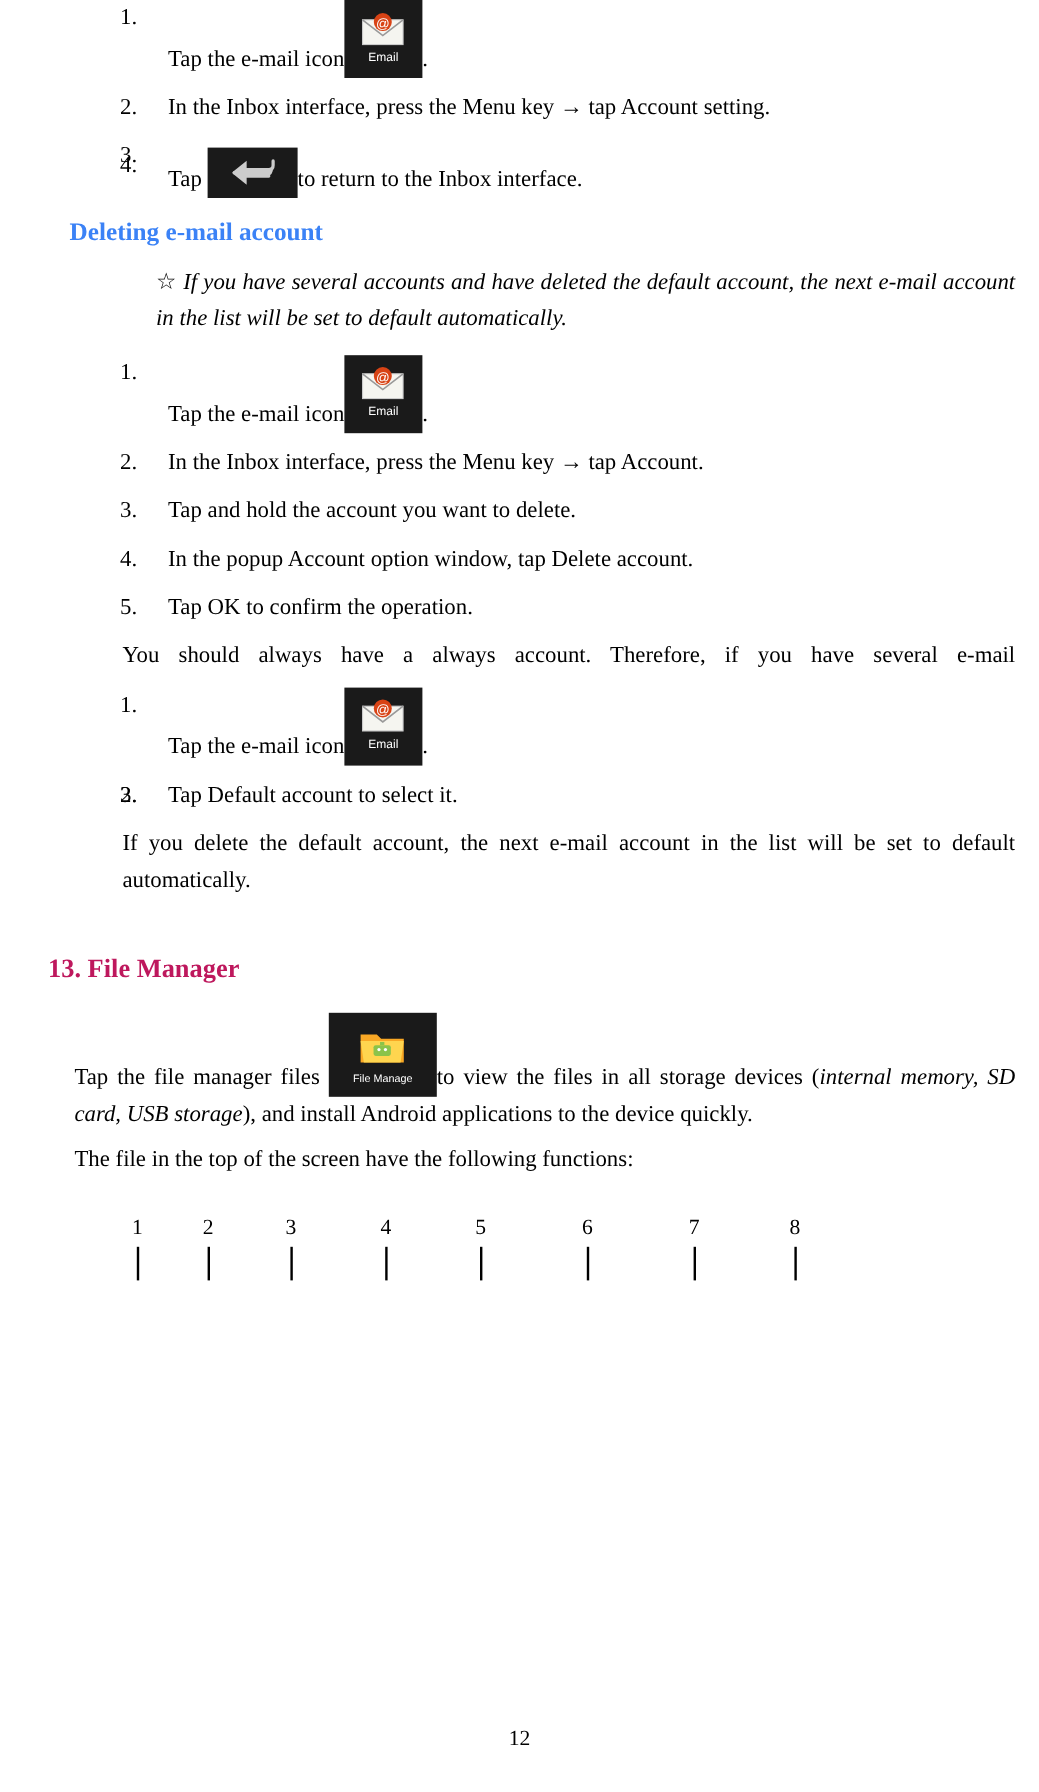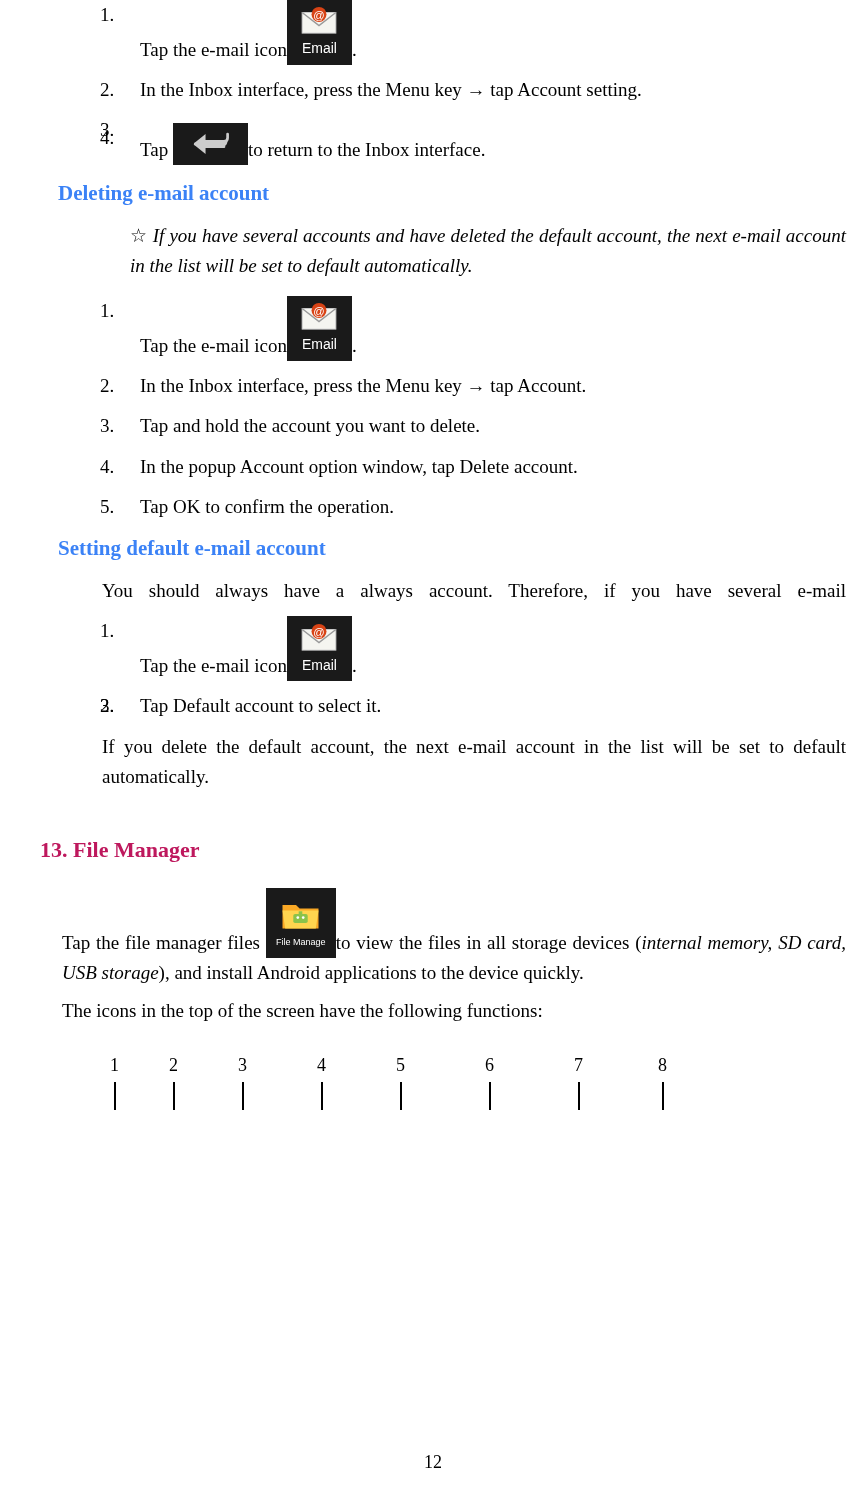--- a/index.html
+++ b/index.html
@@ -40,39 +40,39 @@
       width: 38px;
       height: 30px;
       position: relative;
       margin-bottom: 2px;
     }
     .email-icon .envelope svg {
       width: 100%;
       height: 100%;
     }
     .email-icon .label {
-      font-size: 14px;
+      font-size: 10px;
       color: #fff;
       font-family: Arial, sans-serif;
     }
     .back-icon {
       width: 75px;
       height: 42px;
       background: #1a1a1a;
       display: inline-flex;
       align-items: center;
       justify-content: center;
       vertical-align: bottom;
     }
     .back-icon svg {
       width: 45px;
       height: 30px;
     }
     .file-manager-icon {
-      width: 70px;
+      width: 90px;
       height: 70px;
       background: #1a1a1a;
       display: inline-flex;
       flex-direction: column;
       align-items: center;
       justify-content: center;
       vertical-align: bottom;
     }
     .file-manager-icon svg {
       width: 45px;
@@ -140,21 +140,21 @@
       font-size: 18px;
       margin-bottom: 2px;
     }
     .number-item .line {
       width: 2px;
       height: 28px;
       background: #000;
     }
     .page-number {
       position: absolute;
-      bottom: 16px;
+      bottom: 30px;
       left: 50%;
       transform: translateX(-50%);
       font-size: 18px;
     }
     .icon-line {
       margin-bottom: 10px;
       padding-left: 100px;
       position: relative;
     }
     .icon-line .num {
@@ -242,21 +242,20 @@
   </div>
   <div class="step-text">
     <span class="num">4.</span>
     <span>In the popup Account option window, tap Delete account.</span>
   </div>
   <div class="step-text">
     <span class="num">5.</span>
     <span>Tap OK to confirm the operation.</span>
   </div>
 
-  <h3 class="blue-heading" style="margin-top:4px;">Setting default e-mail account</h3>
 
   <div class="body-text" style="text-align-last:justify;">
     <span>You should always have a always account. Therefore, if you have several e-mail</span>
   </div>
 
   <div class="icon-line">
     <span class="num">1.</span>
     <span>Tap the e-mail icon</span><span class="email-icon inline-icon">
       <span class="envelope">
         <svg viewBox="0 0 40 32">
@@ -289,21 +288,21 @@
         <path d="M 5 16 L 45 16 L 42 36 L 8 36 Z" fill="#ffd54f"></path>
         <rect x="17" y="20" width="16" height="10" rx="2" fill="#8bc34a"></rect>
         <circle cx="22" cy="24" r="1.5" fill="#fff"></circle>
         <circle cx="28" cy="24" r="1.5" fill="#fff"></circle>
         <rect x="23" y="17" width="4" height="3" fill="#8bc34a"></rect>
       </svg>
       <span class="label">File Manage</span>
     </span><span>to view the files in all storage devices (</span><span class="italic">internal memory, SD card, USB storage</span><span>), and install Android applications to the device quickly.</span>
   </div>
 
-  <div class="fm-body">The icons in the top of the screen have the following functions:</div>
+  <div class="fm-body">The file in the top of the screen have the following functions:</div>
 
   <div class="number-row">
     <div class="number-item">
         <span class="n">1</span>
         <div class="line"></div>
       </div>
     <div class="number-item">
         <span class="n">2</span>
         <div class="line"></div>
       </div>

